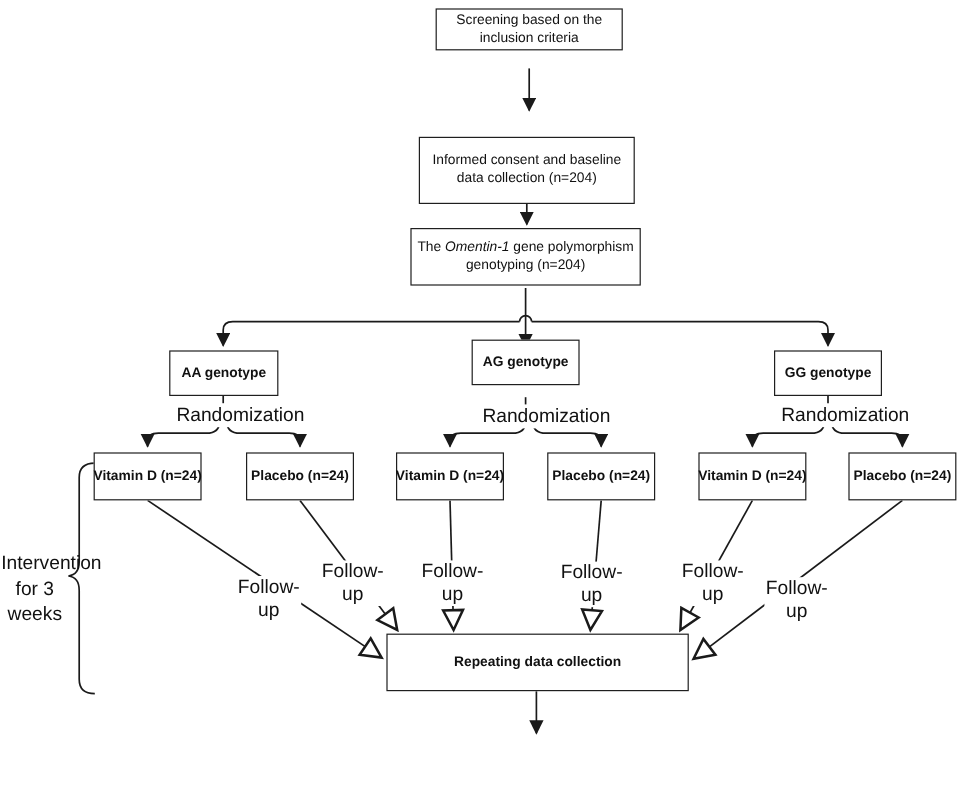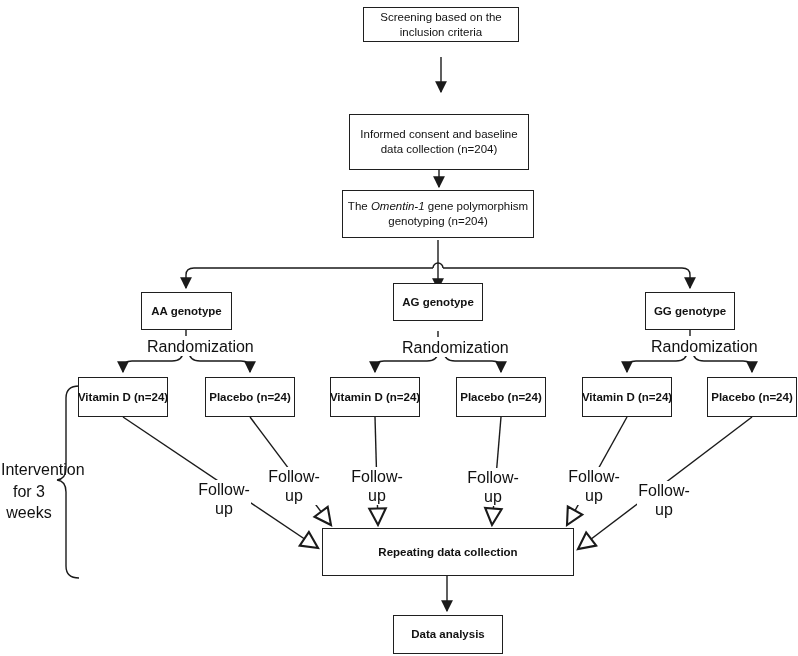--- a/index.html
+++ b/index.html
@@ -137,17 +137,14 @@
   <div class="lbl bg" style="left:637px;top:481px;width:52px;">Follow-up</div>
 
   <div class="lbl intervention" style="left:1px;top:459px;width:56px;">Intervention
 for 3
 weeks</div>
 
   <div class="box" style="left:322px;top:528px;width:252px;height:48px;border-width:1.7px;text-align:right;">
     <span class="nowrap">Repeating data collection</span>
   </div>
 
-  <div class="box" style="left:393px;top:615px;width:110px;height:39px;">
-    <span class="nowrap">Data analysis</span>
-  </div>
 
 </div>
 
 </body></html>

